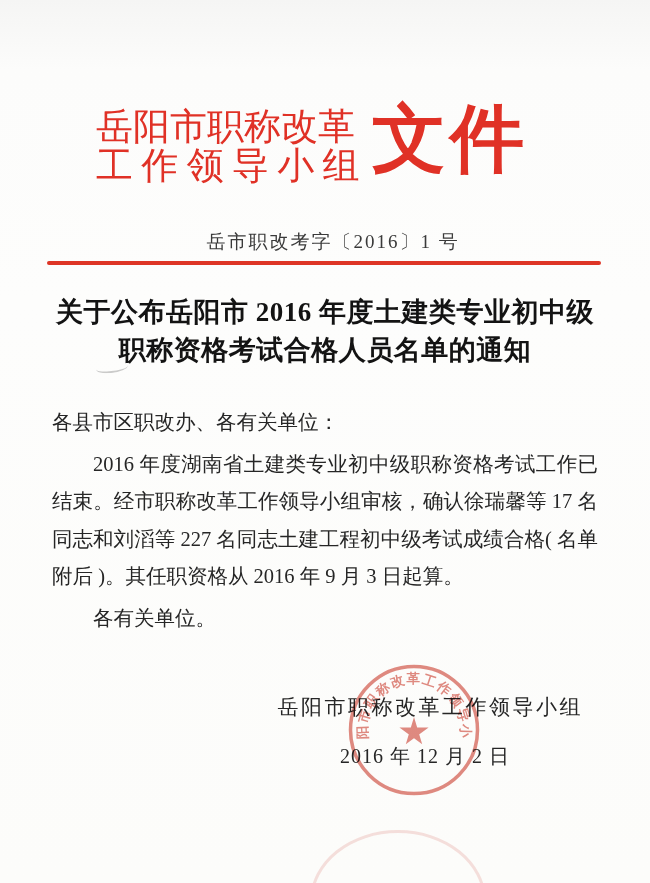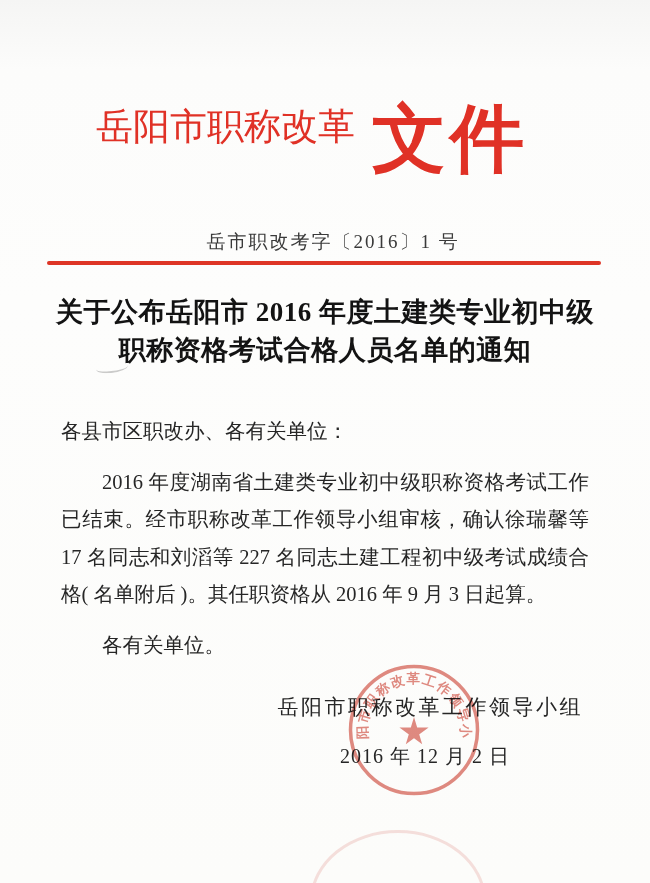--- a/index.html
+++ b/index.html
@@ -97,21 +97,21 @@
   .body-text {
     position: absolute;
     top: 400px;
     left: 48px;
     width: 554px;
     font-size: 20.5px;
     line-height: 37.5px;
     text-align: justify;
     color: #262626;
   }
-  .body-text p { margin: 13px; }
+  .body-text p { margin: 4px; }
   .indent { text-indent: 2em; }
 
   
   .signature {
     position: absolute;
     top: 693px;
     right: 67px;
     font-size: 21px;
     letter-spacing: 2.5px;
     color: #262626;
@@ -158,20 +158,21 @@
     z-index: 0;
   }
 </style>
 </head>
 <body>
 
 <div class="page">
 
   <div class="org-block">
     <div class="org-line">岳阳市职称改革</div>
+    <div class="org-line justified">工作领导小组</div>
   </div>
   <div class="doc-type">文件</div>
 
   <div class="doc-number">岳市职改考字〔2016〕1 号</div>
 
   <div class="red-rule"></div>
 
   <div class="title-block">
     <div>关于公布岳阳市 2016 年度土建类专业初中级</div>
     <div>职称资格考试合格人员名单的通知</div>

